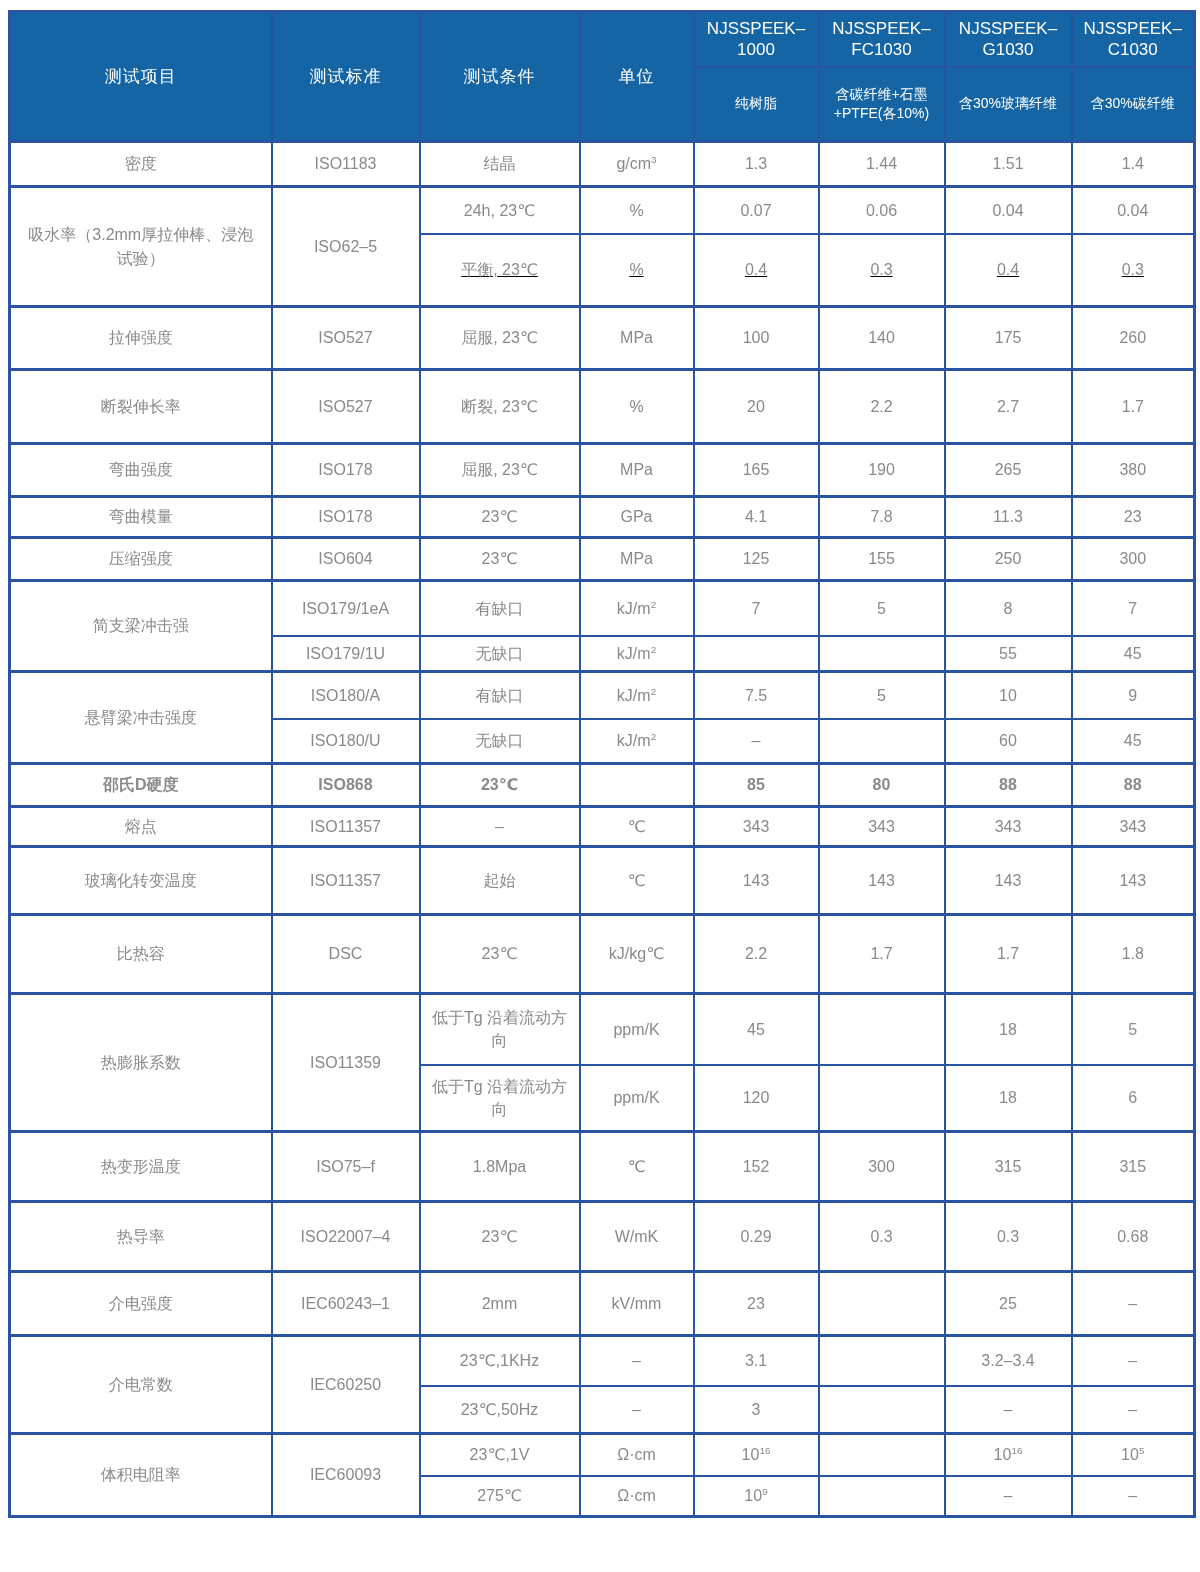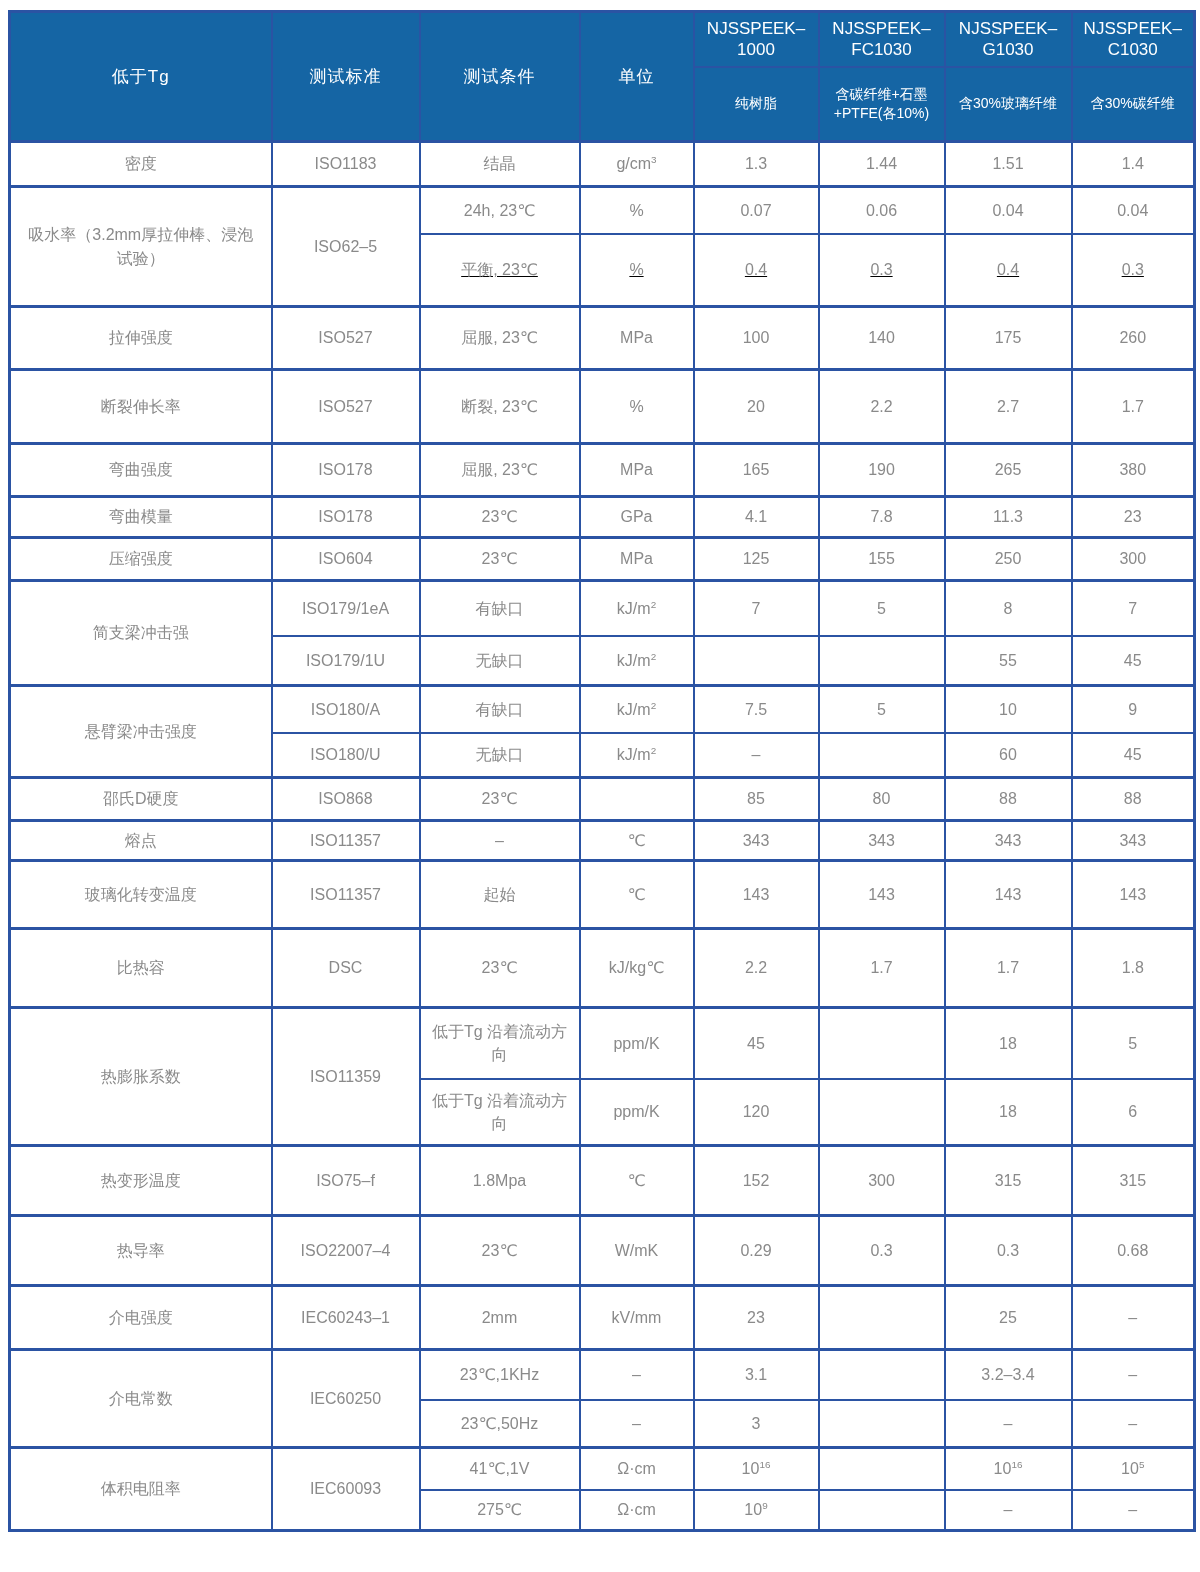--- a/index.html
+++ b/index.html
@@ -47,21 +47,21 @@
         <col style="width:148px">
         <col style="width:160px">
         <col style="width:114px">
       <col style="width:125px">
         <col style="width:126px">
         <col style="width:127px">
         <col style="width:123px">
     </colgroup>
     <thead id="thead">
         <tr style="height: 55px;">
-          <th class="col-label" rowspan="2">低于Tg</th>
+          <th class="col-label" rowspan="2">测试项目</th>
           <th class="col-label" rowspan="2">测试标准</th>
           <th class="col-label" rowspan="2">测试条件</th>
           <th class="col-label" rowspan="2">单位</th>
           <th class="product-name">NJSSPEEK–1000</th>
           <th class="product-name">NJSSPEEK–FC1030</th>
           <th class="product-name">NJSSPEEK–G1030</th>
           <th class="product-name">NJSSPEEK–C1030</th>
         </tr>
         <tr style="height: 75px;">
           <th class="product-desc">纯树脂</th>
@@ -152,21 +152,21 @@
         <tr class="group-start" style="height: 55px;">
           <td class="item" rowspan="2">简支梁冲击强</td>
           <td>ISO179/1eA</td>
           <td>有缺口</td>
           <td>kJ/m<sup>2</sup></td>
           <td>7</td>
           <td>5</td>
           <td>8</td>
           <td>7</td>
         </tr>
-        <tr style="height: 50px;">
+        <tr style="height: 36px;">
           <td>ISO179/1U</td>
           <td>无缺口</td>
           <td>kJ/m<sup>2</sup></td>
           <td></td>
           <td></td>
           <td>55</td>
           <td>45</td>
         </tr>
         <tr class="group-start" style="height: 47px;">
           <td class="item" rowspan="2">悬臂梁冲击强度</td>
@@ -180,21 +180,21 @@
         </tr>
         <tr style="height: 45px; margin-top: 32px;">
           <td>ISO180/U</td>
           <td>无缺口</td>
           <td>kJ/m<sup>2</sup></td>
           <td>–</td>
           <td></td>
           <td>60</td>
           <td>45</td>
         </tr>
-        <tr class="group-start" style="height: 43px;">
+        <tr class="group-start" style="height: 43px; font-weight: bold;">
           <td class="item" rowspan="1">邵氏D硬度</td>
           <td>ISO868</td>
           <td>23℃</td>
           <td></td>
           <td>85</td>
           <td>80</td>
           <td>88</td>
           <td>88</td>
         </tr>
         <tr class="group-start" style="height: 40px;">
@@ -289,21 +289,21 @@
           <td>23℃,50Hz</td>
           <td>–</td>
           <td>3</td>
           <td></td>
           <td>–</td>
           <td>–</td>
         </tr>
         <tr class="group-start" style="height: 42px;">
           <td class="item" rowspan="2">体积电阻率</td>
           <td rowspan="2">IEC60093</td>
-          <td>41℃,1V</td>
+          <td>23℃,1V</td>
           <td>Ω·cm</td>
           <td>10<sup>16</sup></td>
           <td></td>
           <td>10<sup>16</sup></td>
           <td>10<sup>5</sup></td>
         </tr>
         <tr style="height: 41px;">
           <td>275℃</td>
           <td>Ω·cm</td>
           <td>10<sup>9</sup></td>

